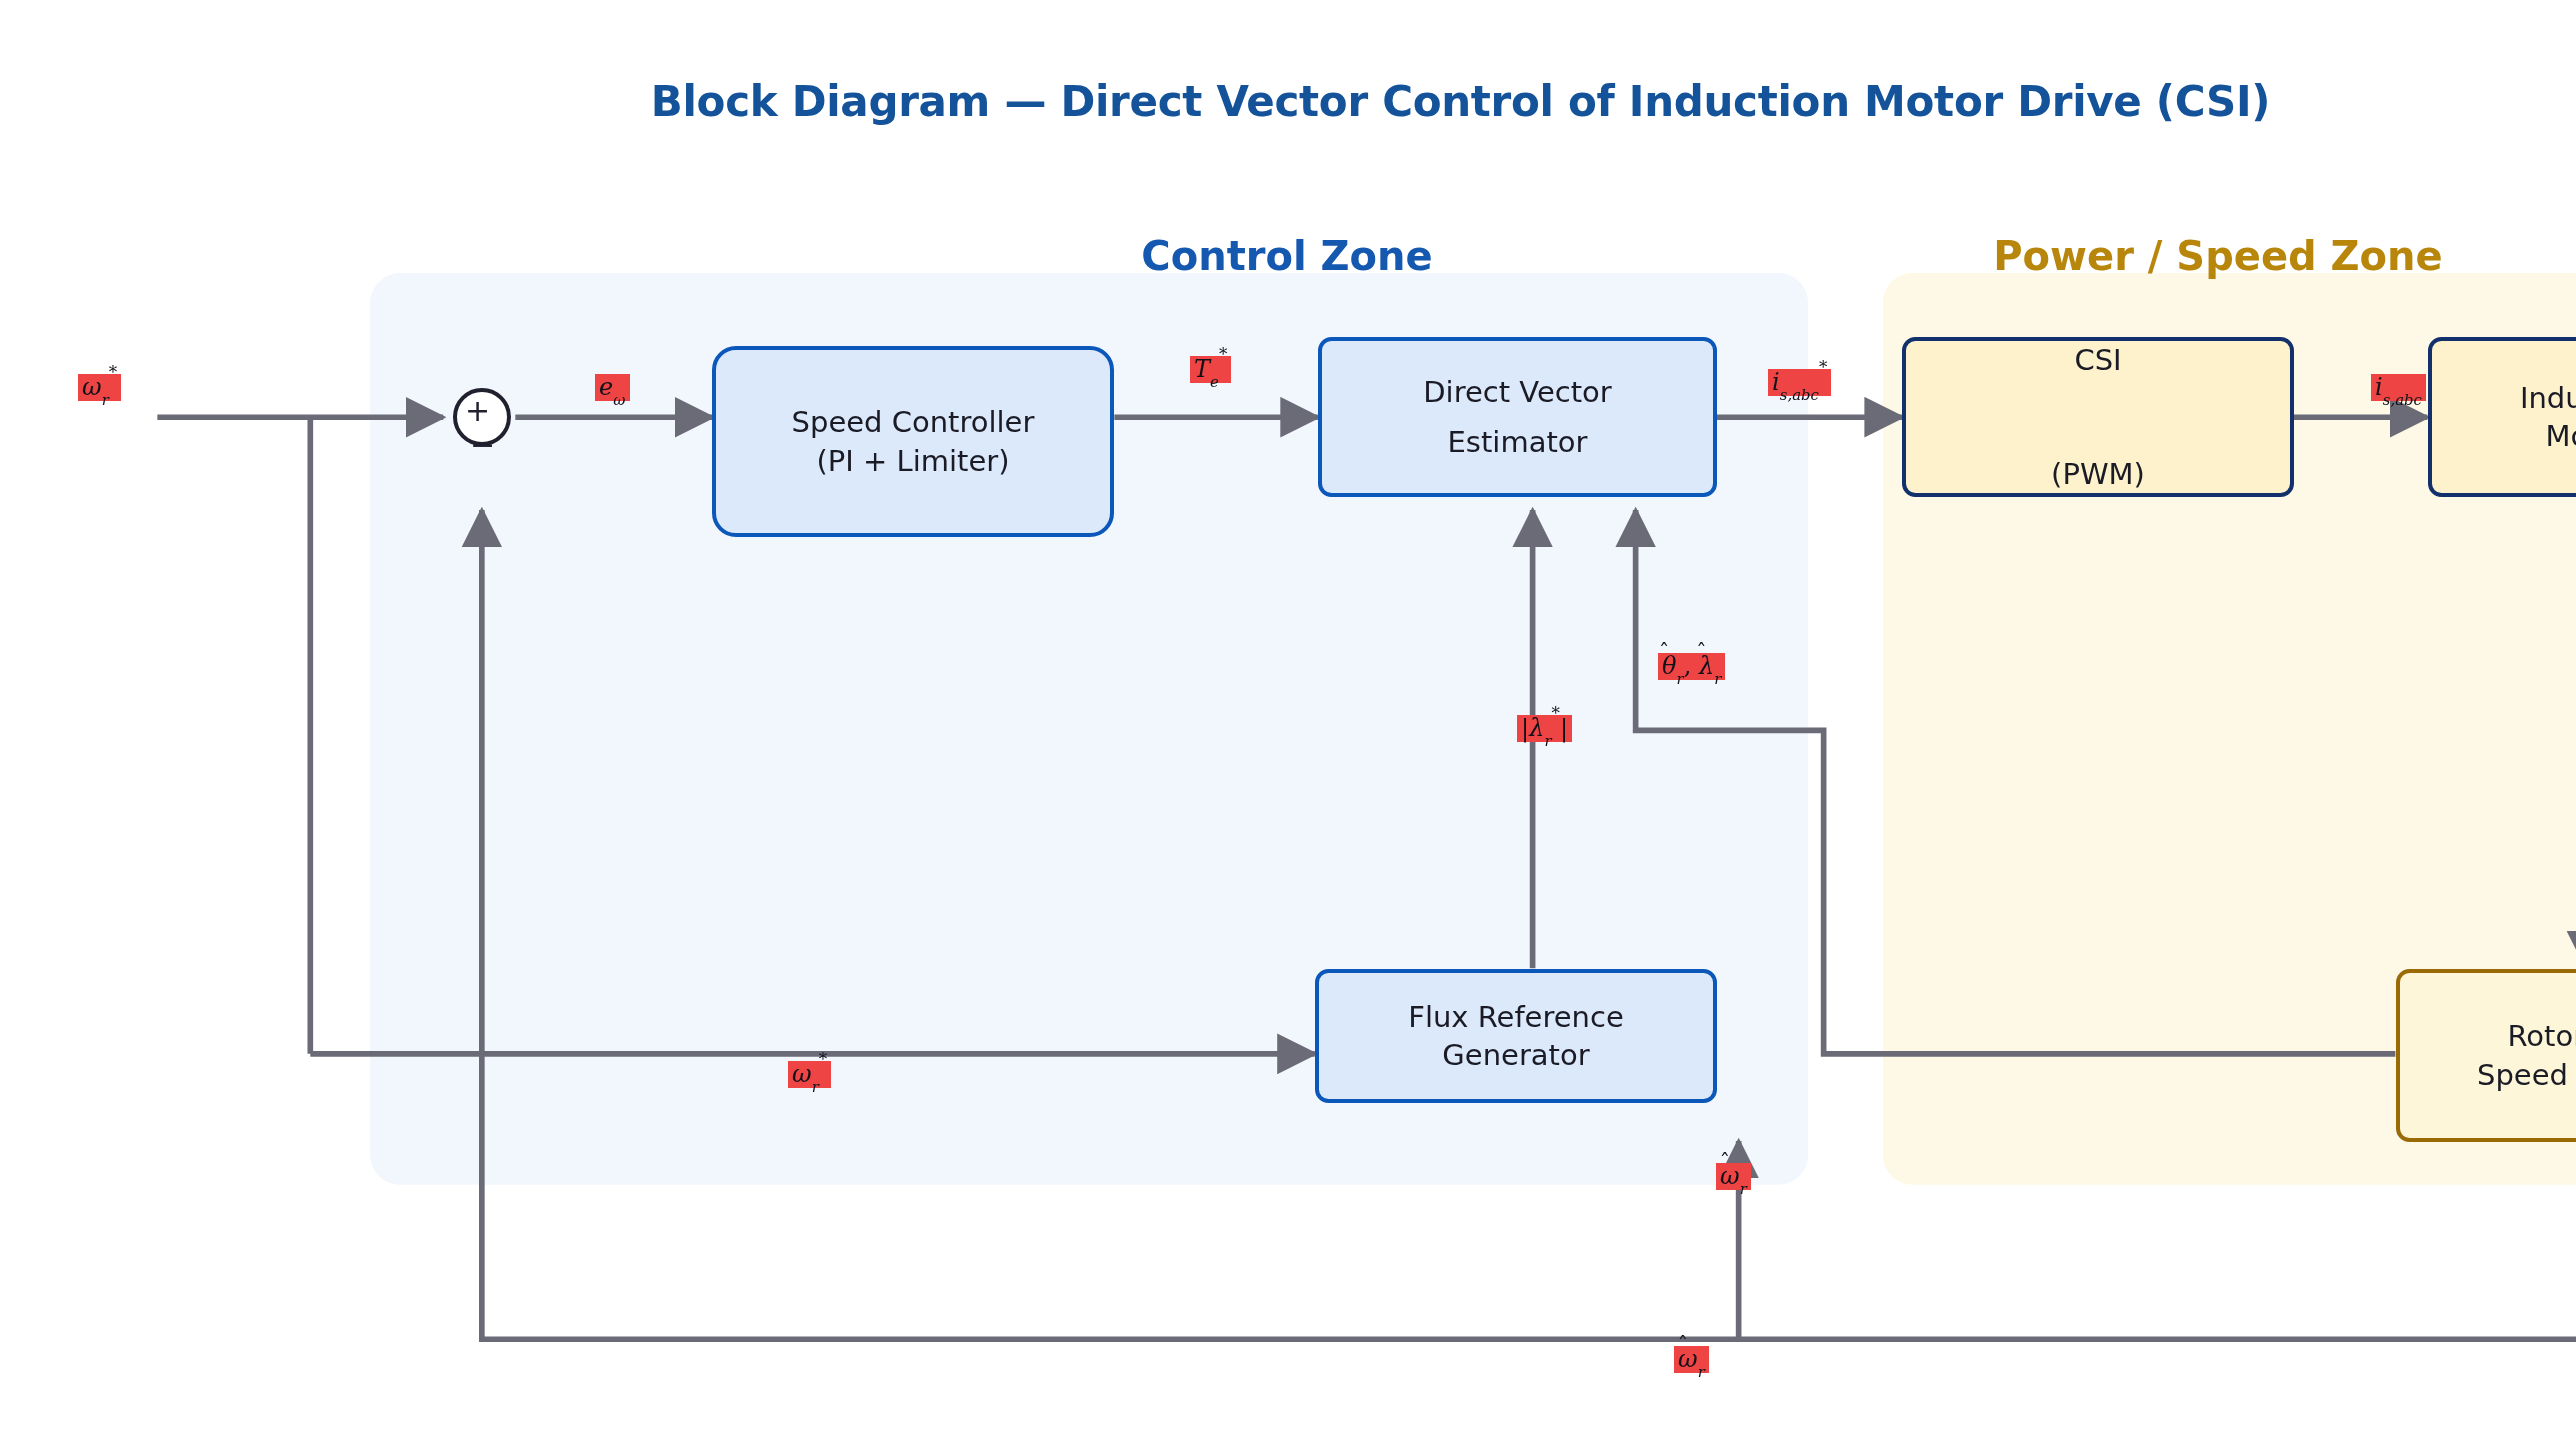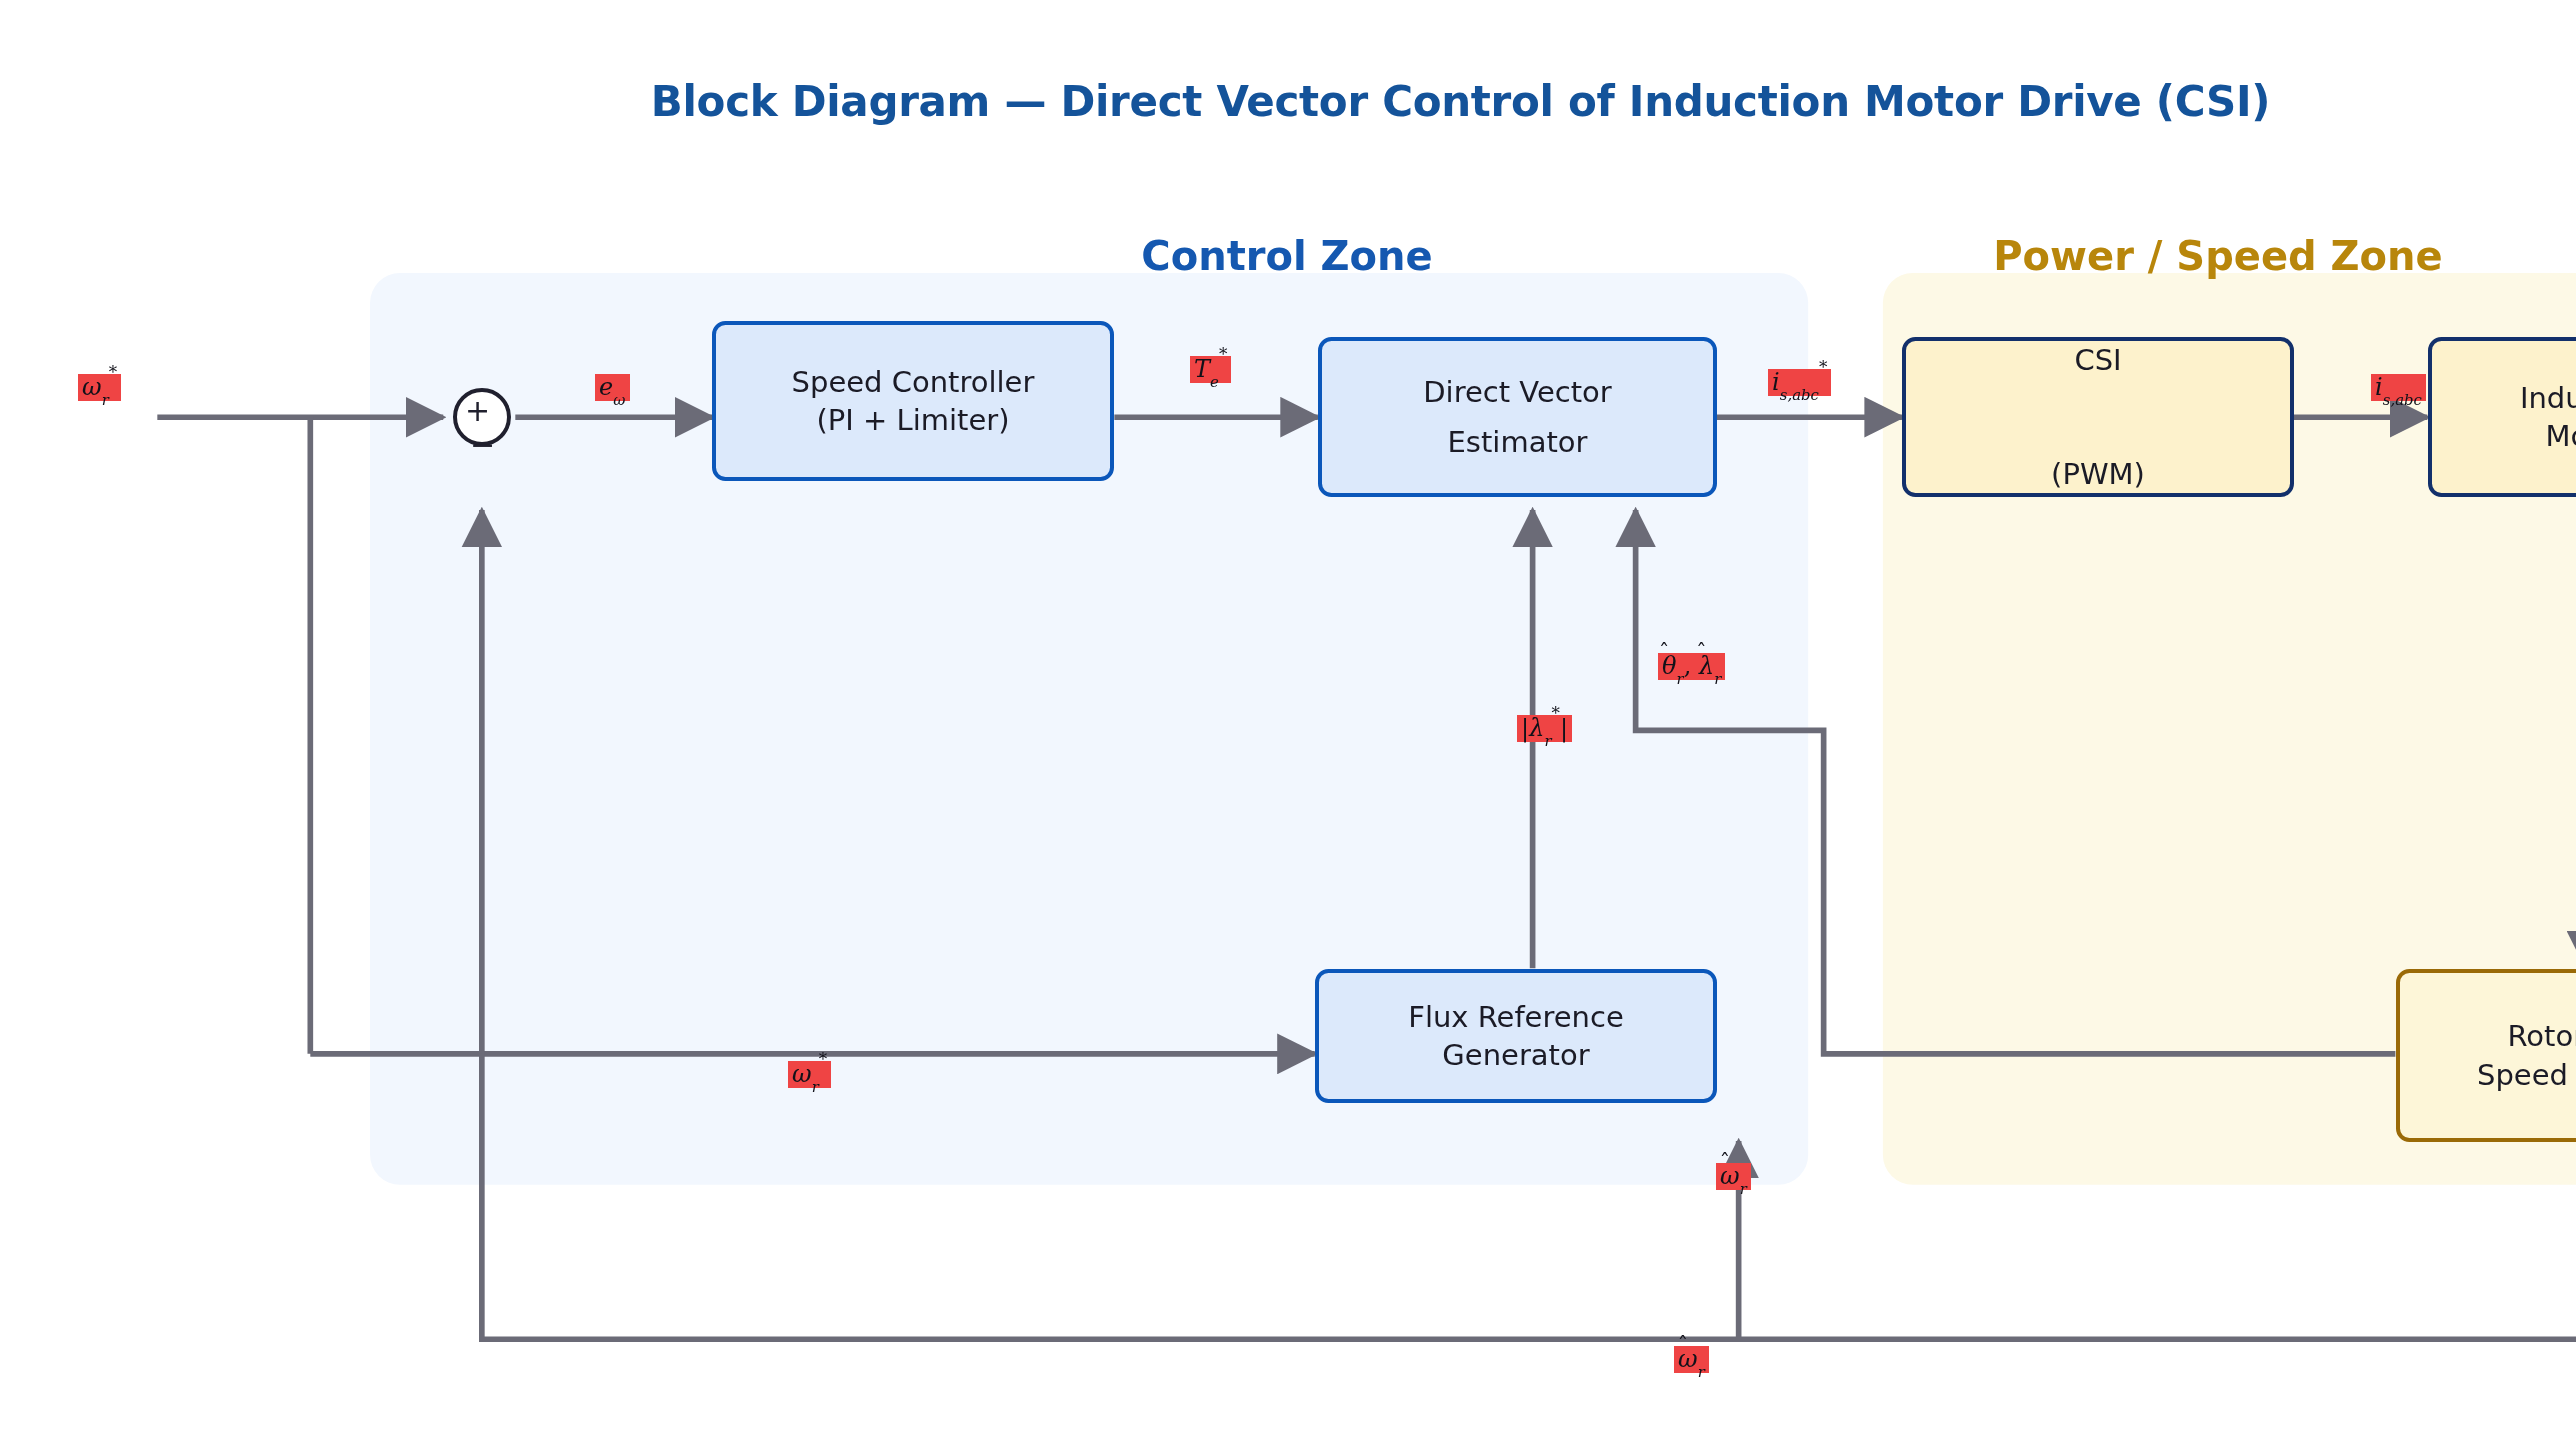--- a/index.html
+++ b/index.html
@@ -101,21 +101,21 @@
 
   <div class="diagram-title">Block Diagram — Direct Vector Control of Induction Motor Drive (CSI)</div>
 
   <div class="zone-label control">Control Zone</div>
   <div class="zone-label power">Power / Speed Zone</div>
 
   <div class="sumnode" style="left:453px;top:388px;"></div>
   <div class="sumsign" style="left:465px;top:396px;">+</div>
   <div class="sumsign" style="left:470px;top:430px;">−</div>
 
-  <div class="block ctrl" style="left:712px;top:321px;width:402px;height:160px;">
+  <div class="block ctrl" style="left:712px;top:346px;width:402px;height:191px;border-radius:24px;">
     <span class="ln">Speed Controller</span>
     <span class="ln">(PI + Limiter)</span>
   </div>
 
   <div class="block ctrl" style="left:1318px;top:337px;width:399px;height:160px;gap:12px;">
     <span class="ln">Direct Vector</span>
     <span class="ln">Estimator</span>
   </div>
 
   <div class="block pow" style="left:1902px;top:337px;width:392px;height:160px;justify-content:space-between;">

